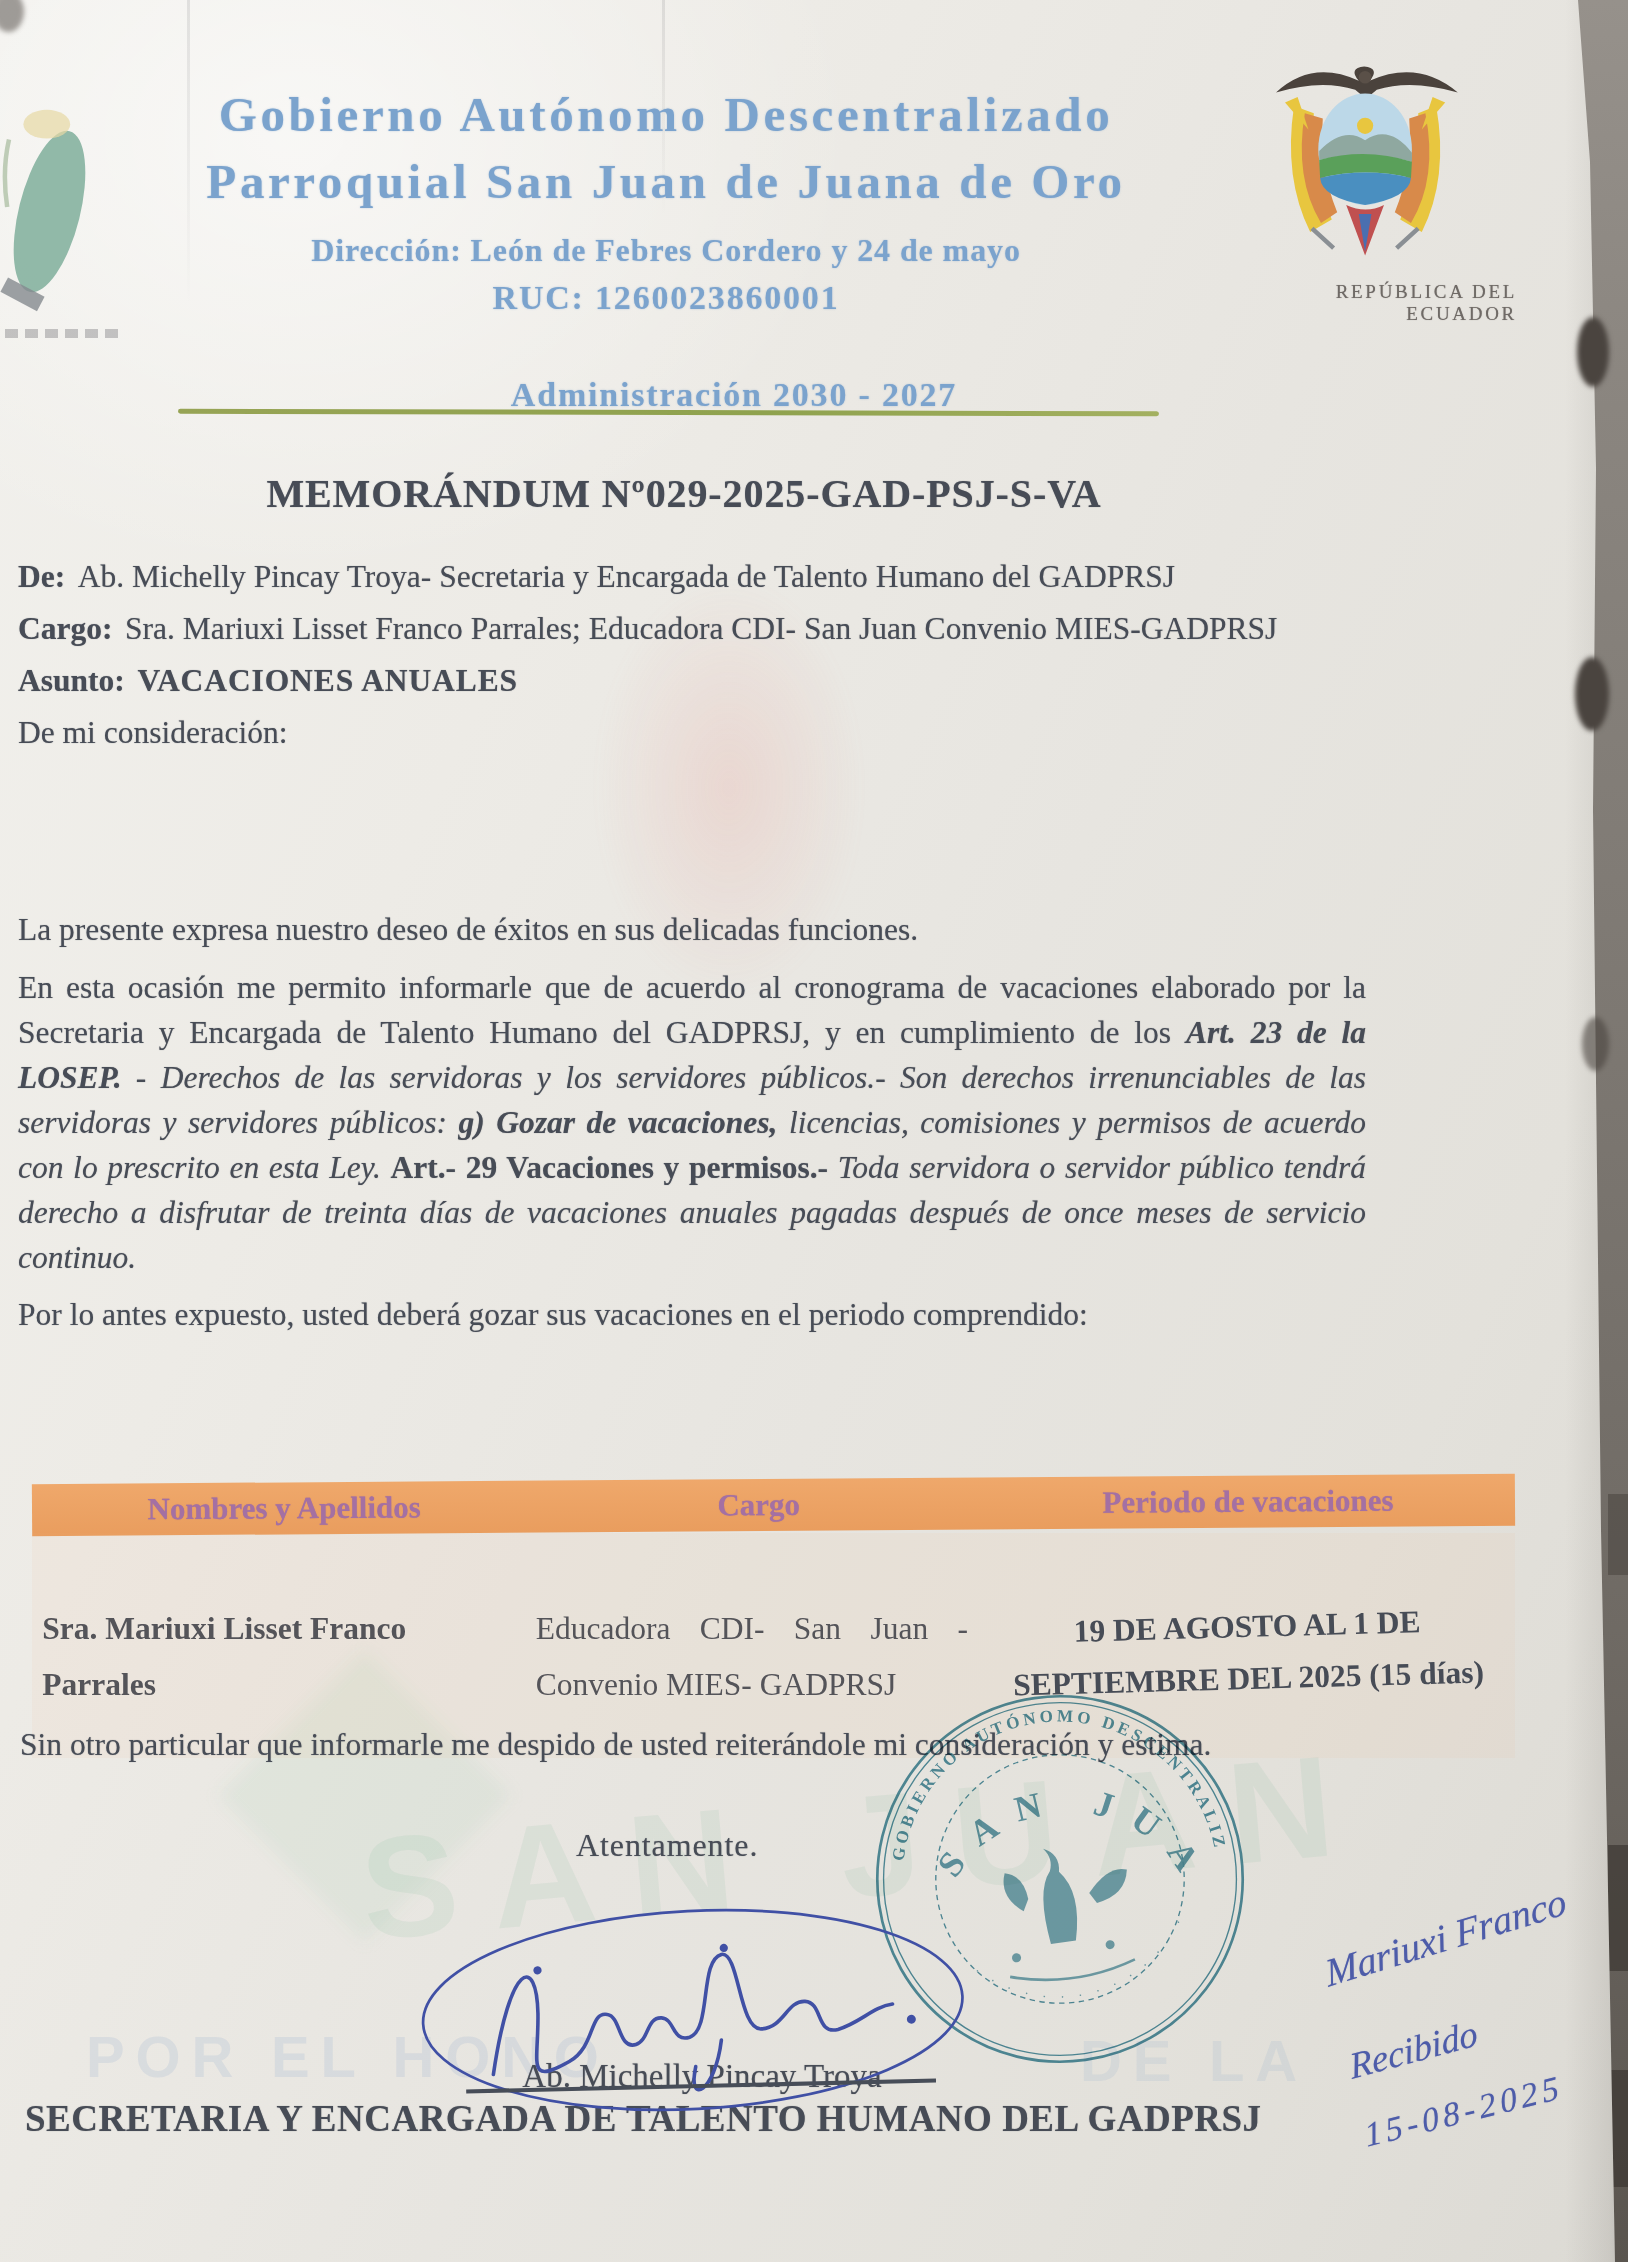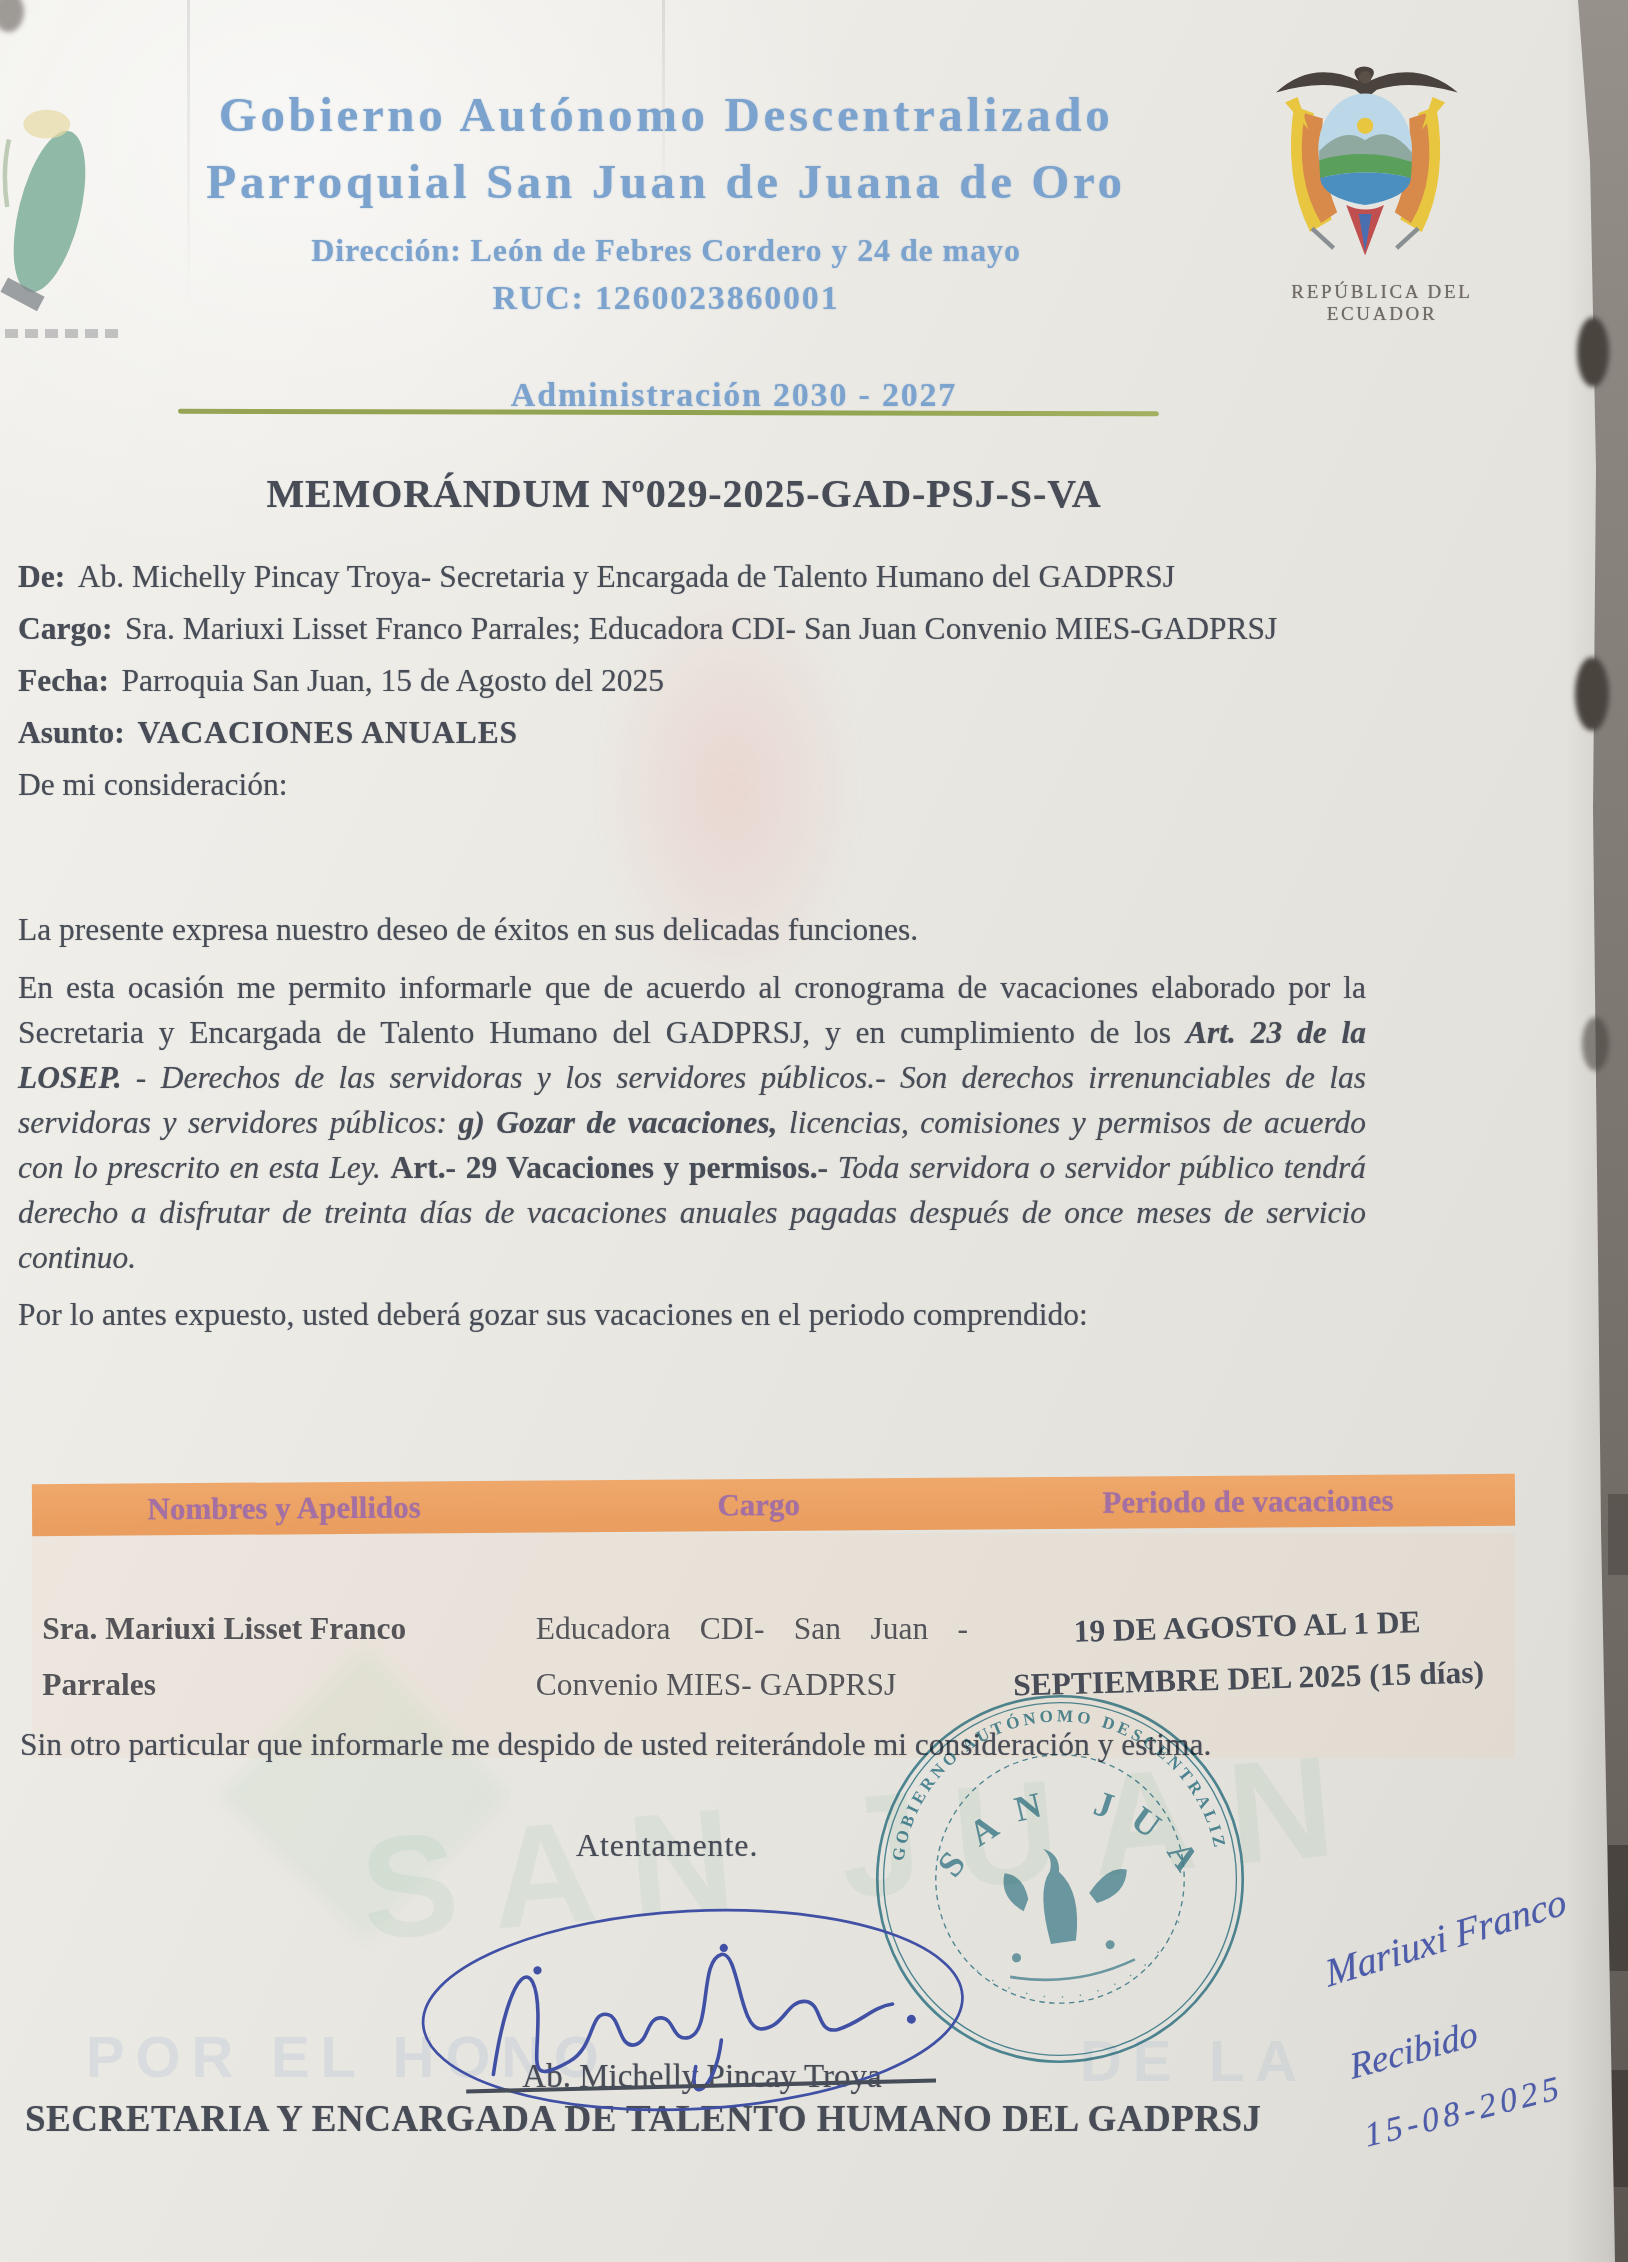--- a/index.html
+++ b/index.html
@@ -23,21 +23,21 @@
   .lh{position:absolute;left:36px;width:1260px;text-align:center;z-index:5;
       color:#7ba3cd;font-weight:bold;text-shadow:0 0 1.8px rgba(125,160,200,.55);}
   .lh1{top:86px;font-size:49px;letter-spacing:3.6px;}
   .lh2{top:153px;font-size:49px;letter-spacing:3.6px;}
   .lh3{top:232px;font-size:32px;letter-spacing:0.9px;}
   .lh4{top:279px;font-size:34px;letter-spacing:1.8px;}
   .lh5{top:328px;font-size:34px;letter-spacing:1.8px;}
   .lh6{top:376px;font-size:34px;letter-spacing:1.8px;left:104px;}
   .green-rule{position:absolute;z-index:5;left:178px;top:410px;width:981px;height:5.4px;
       background:linear-gradient(90deg,#97a455,#8fa24e 60%,#a3b060);border-radius:2.7px;transform:rotate(.15deg);}
-  .seal-caption{position:absolute;z-index:5;left:1247px;top:281px;width:270px;text-align:center;
+  .seal-caption{position:absolute;z-index:5;left:1247px;top:281px;width:270px;text-align:right;
       font-size:19px;letter-spacing:2.7px;color:#6f6a66;text-shadow:0 0 0.9px rgba(90,85,80,.6);}
   
   .doc{position:absolute;z-index:5;color:#474c56;text-shadow:0 0 1.1px rgba(65,70,80,.5);}
   .memo-title{left:54px;top:470px;width:1260px;text-align:center;
       font-size:40px;font-weight:bold;letter-spacing:0.9px;}
   .fields{left:18px;top:551px;width:1348px;font-size:31.5px;line-height:52px;text-align:justify;}
   .fields p{margin:0;}
   .lbl{font-weight:bold;margin-right:12.6px;}
   .subj{font-weight:bold;letter-spacing:0.9px;}
   .bodytxt{left:18px;top:907px;width:1348px;font-size:31.5px;line-height:45px;text-align:justify;}
@@ -137,21 +137,20 @@
     <path d="M112 190 L119 232 L126 190 Z" fill="#4a6fb0"></path>
     <path d="M60 206 L84 228 M178 206 L154 228" stroke="#8a8f94" stroke-width="5"></path>
   </svg>
   <div class="seal-caption">REPÚBLICA DEL ECUADOR</div>
 
   <div class="doc memo-title">MEMORÁNDUM Nº029-2025-GAD-PSJ-S-VA</div>
 
   <div class="doc fields">
     <p><b class="lbl">De:</b><span>Ab. Michelly Pincay Troya- Secretaria y Encargada de Talento Humano del GADPRSJ</span></p>
     <p><b class="lbl">Cargo:</b><span>Sra. Mariuxi Lisset Franco Parrales; Educadora CDI- San Juan Convenio MIES-GADPRSJ</span></p>
-    <p><b class="lbl">Fecha:</b><span>Parroquia San Juan, 15 de Agosto del 2025</span></p>
     <p><b class="lbl">Asunto:</b><span class="subj">VACACIONES ANUALES</span></p>
     <p>De mi consideración:</p>
   </div>
 
   <div class="doc bodytxt">
     <p>La presente expresa nuestro deseo de éxitos en sus delicadas funciones.</p>
     <p><span>En esta ocasión me permito informarle que de acuerdo al cronograma de vacaciones elaborado por la Secretaria y Encargada de Talento Humano del GADPRSJ, y  en cumplimiento de los </span><span class="bi">Art. 23 de la LOSEP.</span><span class="it"> - Derechos de las servidoras y los servidores públicos.- Son derechos irrenunciables de las servidoras y servidores públicos: </span><span class="bi">g) Gozar de vacaciones,</span><span class="it"> licencias, comisiones y permisos de acuerdo con lo prescrito en esta Ley. </span><span class="b">Art.- 29 Vacaciones y permisos.-</span><span class="it"> Toda servidora o servidor público tendrá derecho a disfrutar de treinta días de vacaciones anuales pagadas después de once meses de servicio continuo.</span></p>
     <p>Por lo antes expuesto, usted deberá gozar sus vacaciones en el periodo comprendido:</p>
   </div>
 

